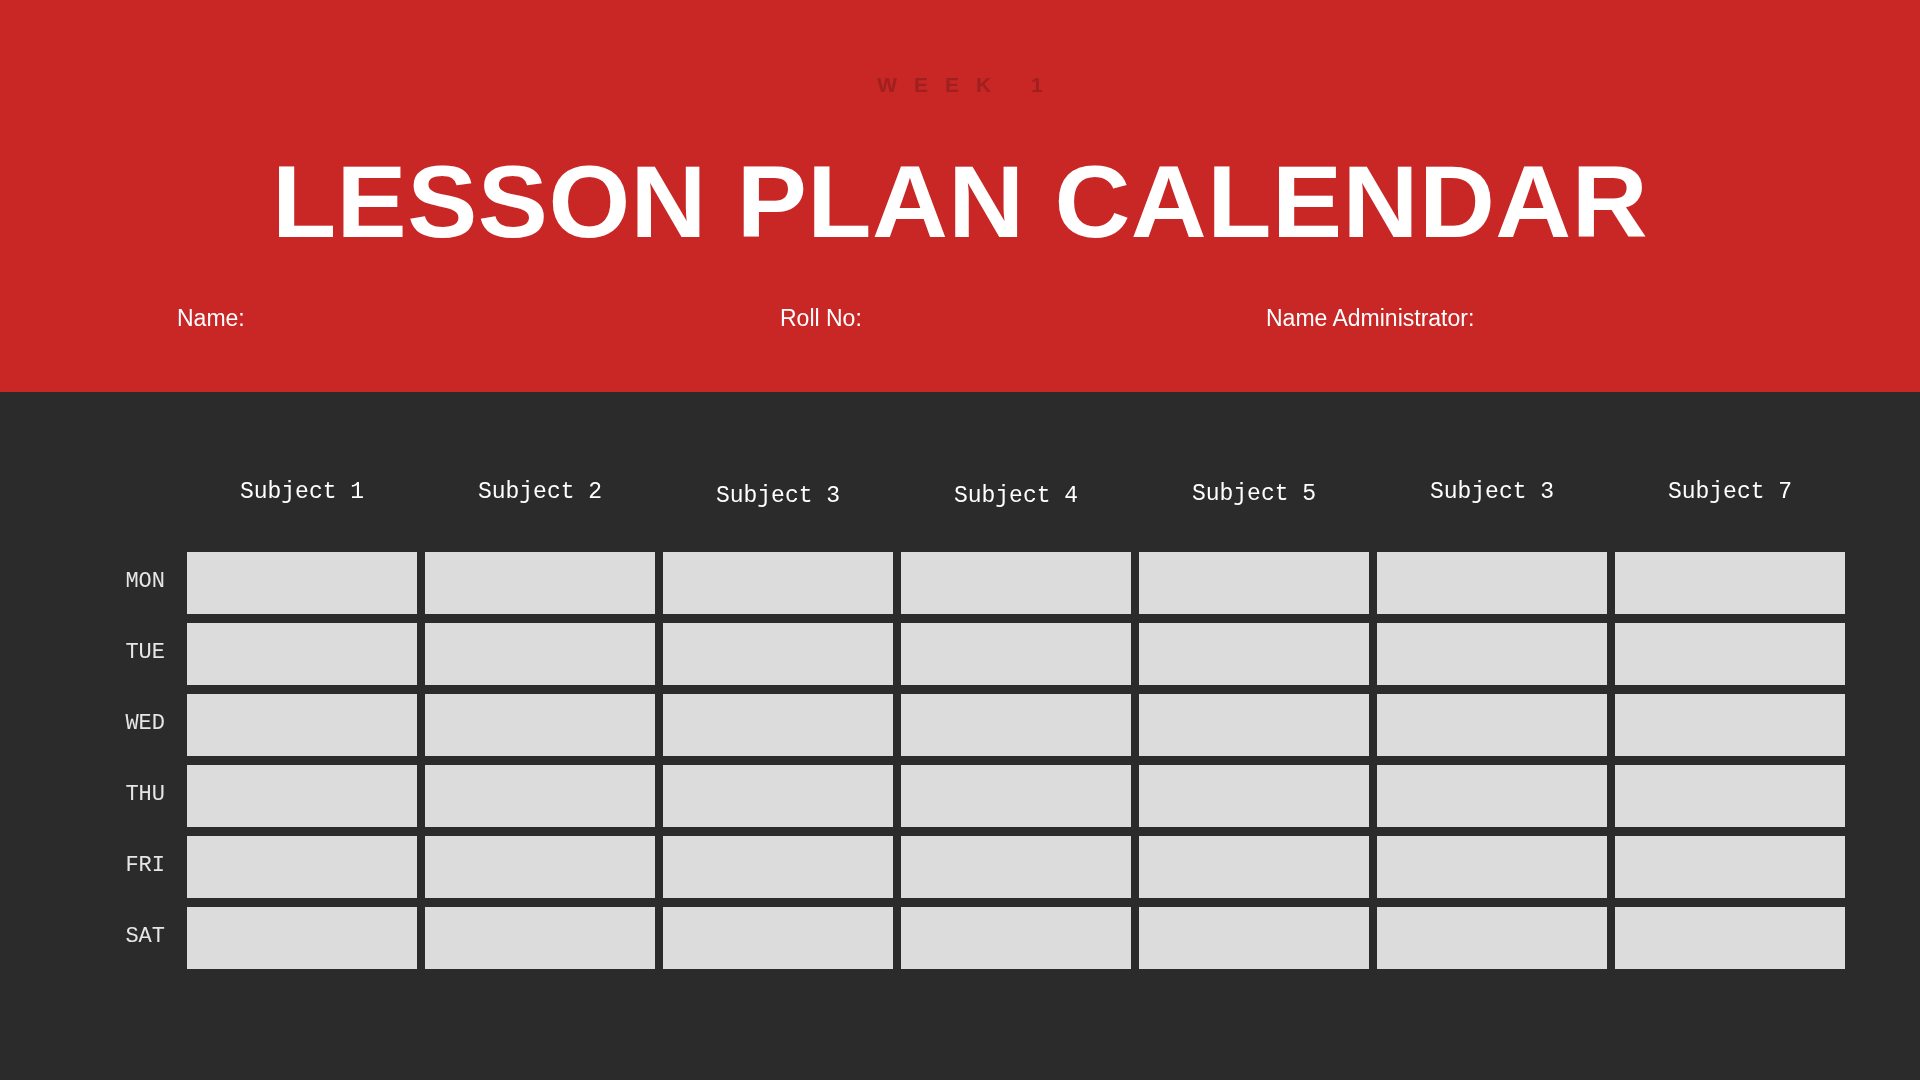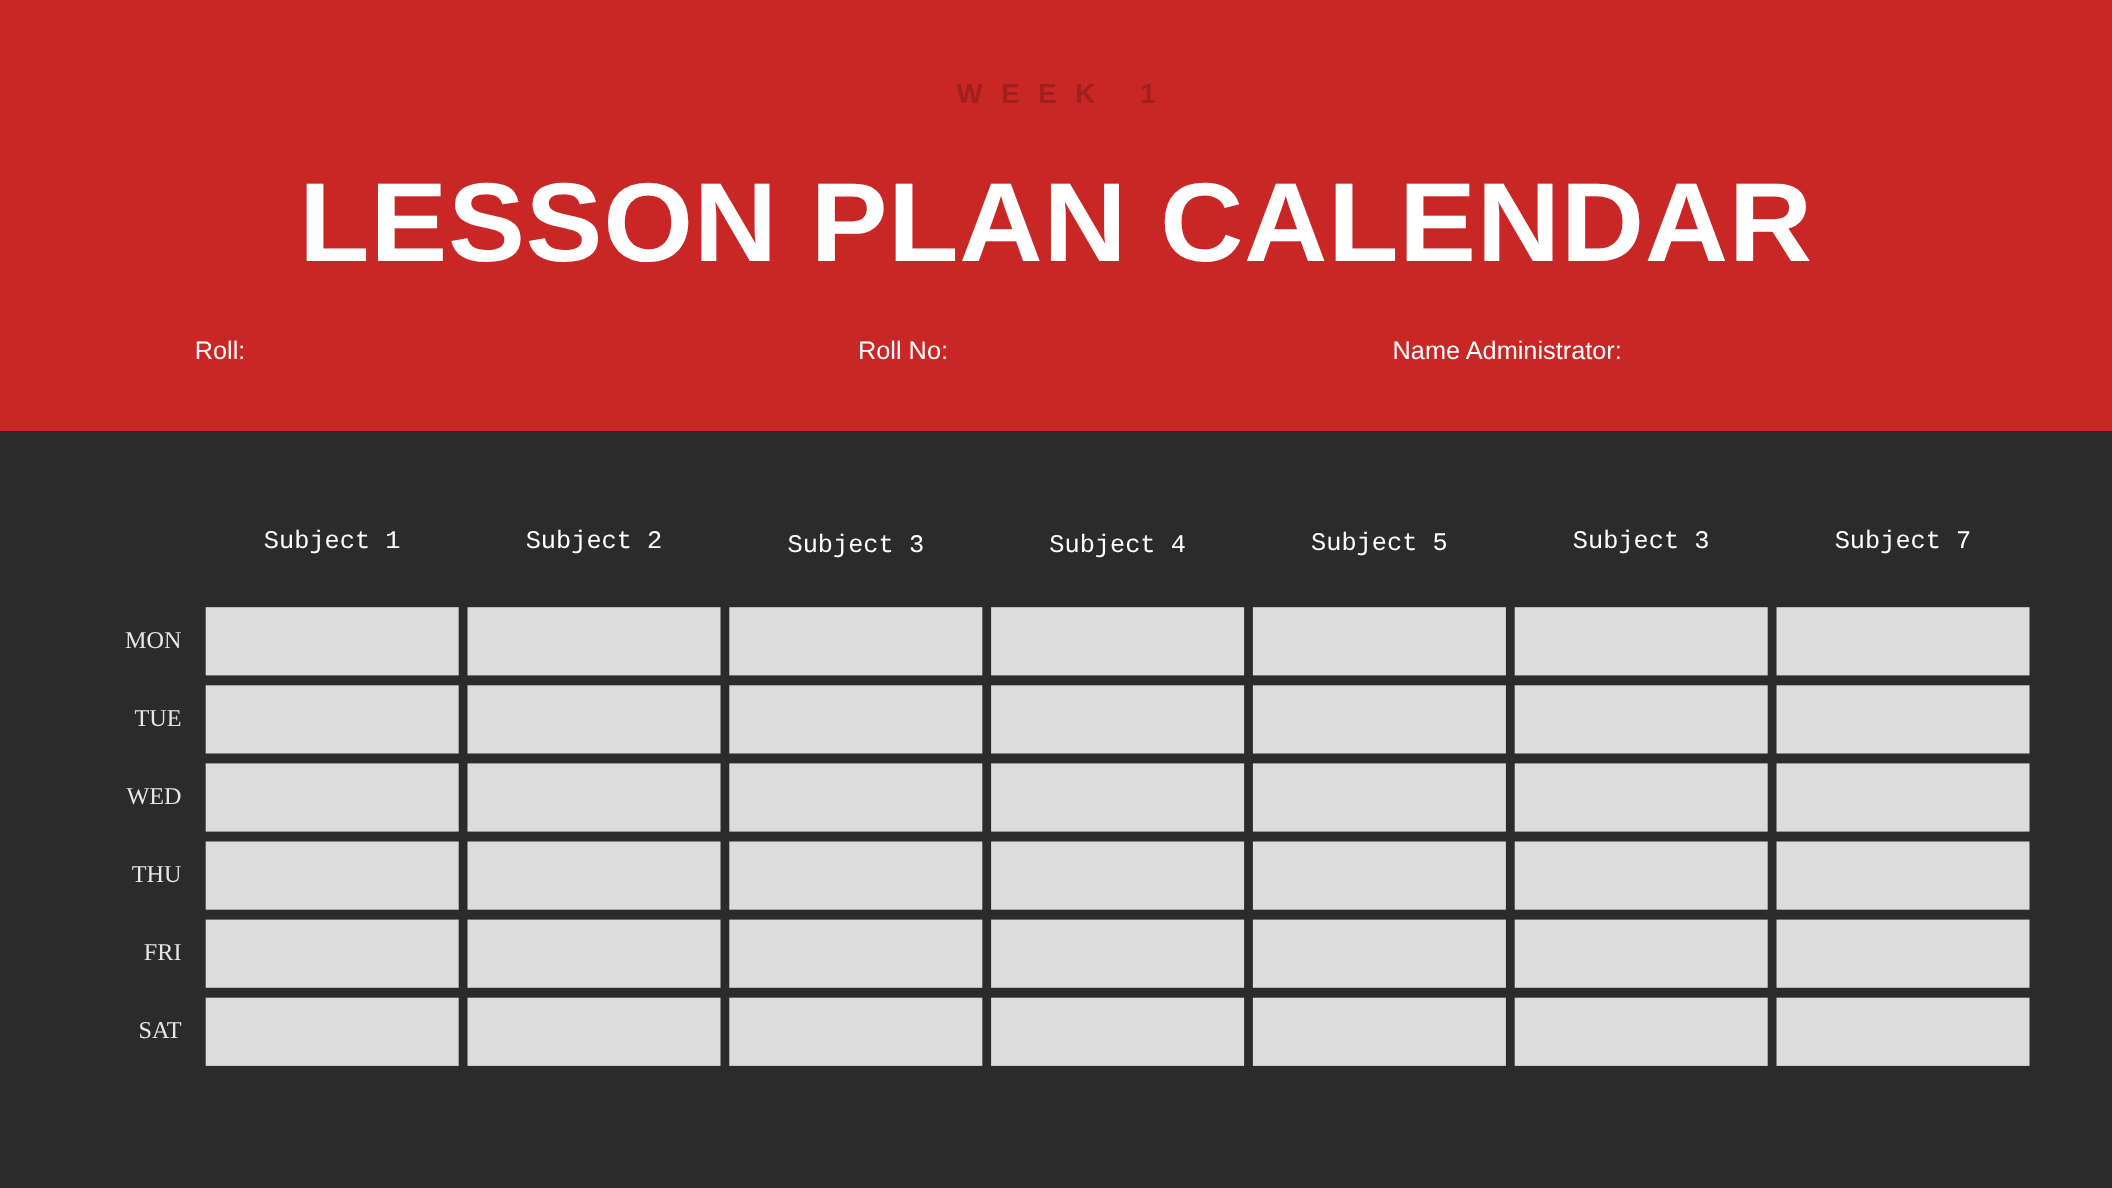--- a/index.html
+++ b/index.html
@@ -33,21 +33,21 @@
     background: #c92626;
     overflow: hidden;
   }
 
   .eyebrow {
     position: absolute;
     left: 0;
     top: 74px;
     width: 1920px;
     text-align: center;
-    font-size: 25px;
+    font-size: 21px;
     font-weight: bold;
     letter-spacing: 17px;
     text-indent: 17px;
     color: #a02020;
     font-family: "Liberation Sans", sans-serif;
     line-height: 1;
   }
 
   .main-title {
     position: absolute;
@@ -115,21 +115,21 @@
     white-space: nowrap;
   }
 
   .day-label {
     position: absolute;
     left: 0;
     width: 165px;
     text-align: right;
     color: #e6e6e6;
     font-size: 22px;
-    font-family: Liberation Serif, serif;
+    font-family: Liberation Mono, monospace;
     white-space: nowrap;
   }
 
   .grid-row {
     position: absolute;
     left: 187px;
     height: 62px;
   }
   .grid-cell {
     position: absolute;
@@ -143,21 +143,21 @@
 
 <div class="page">
 
   <div class="header">
 
     <div class="eyebrow">WEEK 1</div>
 
     <div class="main-title">LESSON PLAN CALENDAR</div>
 
     <div class="meta-row">
-      <div class="meta-field f0">Roll:</div>
+      <div class="meta-field f0">Name:</div>
       <div class="meta-field f1">Roll No:</div>
       <div class="meta-field f2">Name Administrator:</div>
     </div>
 
   </div>
 
   <div class="calendar">
 
     <div class="subject-header-row" id="subject-header-row">
         <div class="subject-cell" style="left: 0px; width: 230px; top: -2px;">Subject 1</div>

